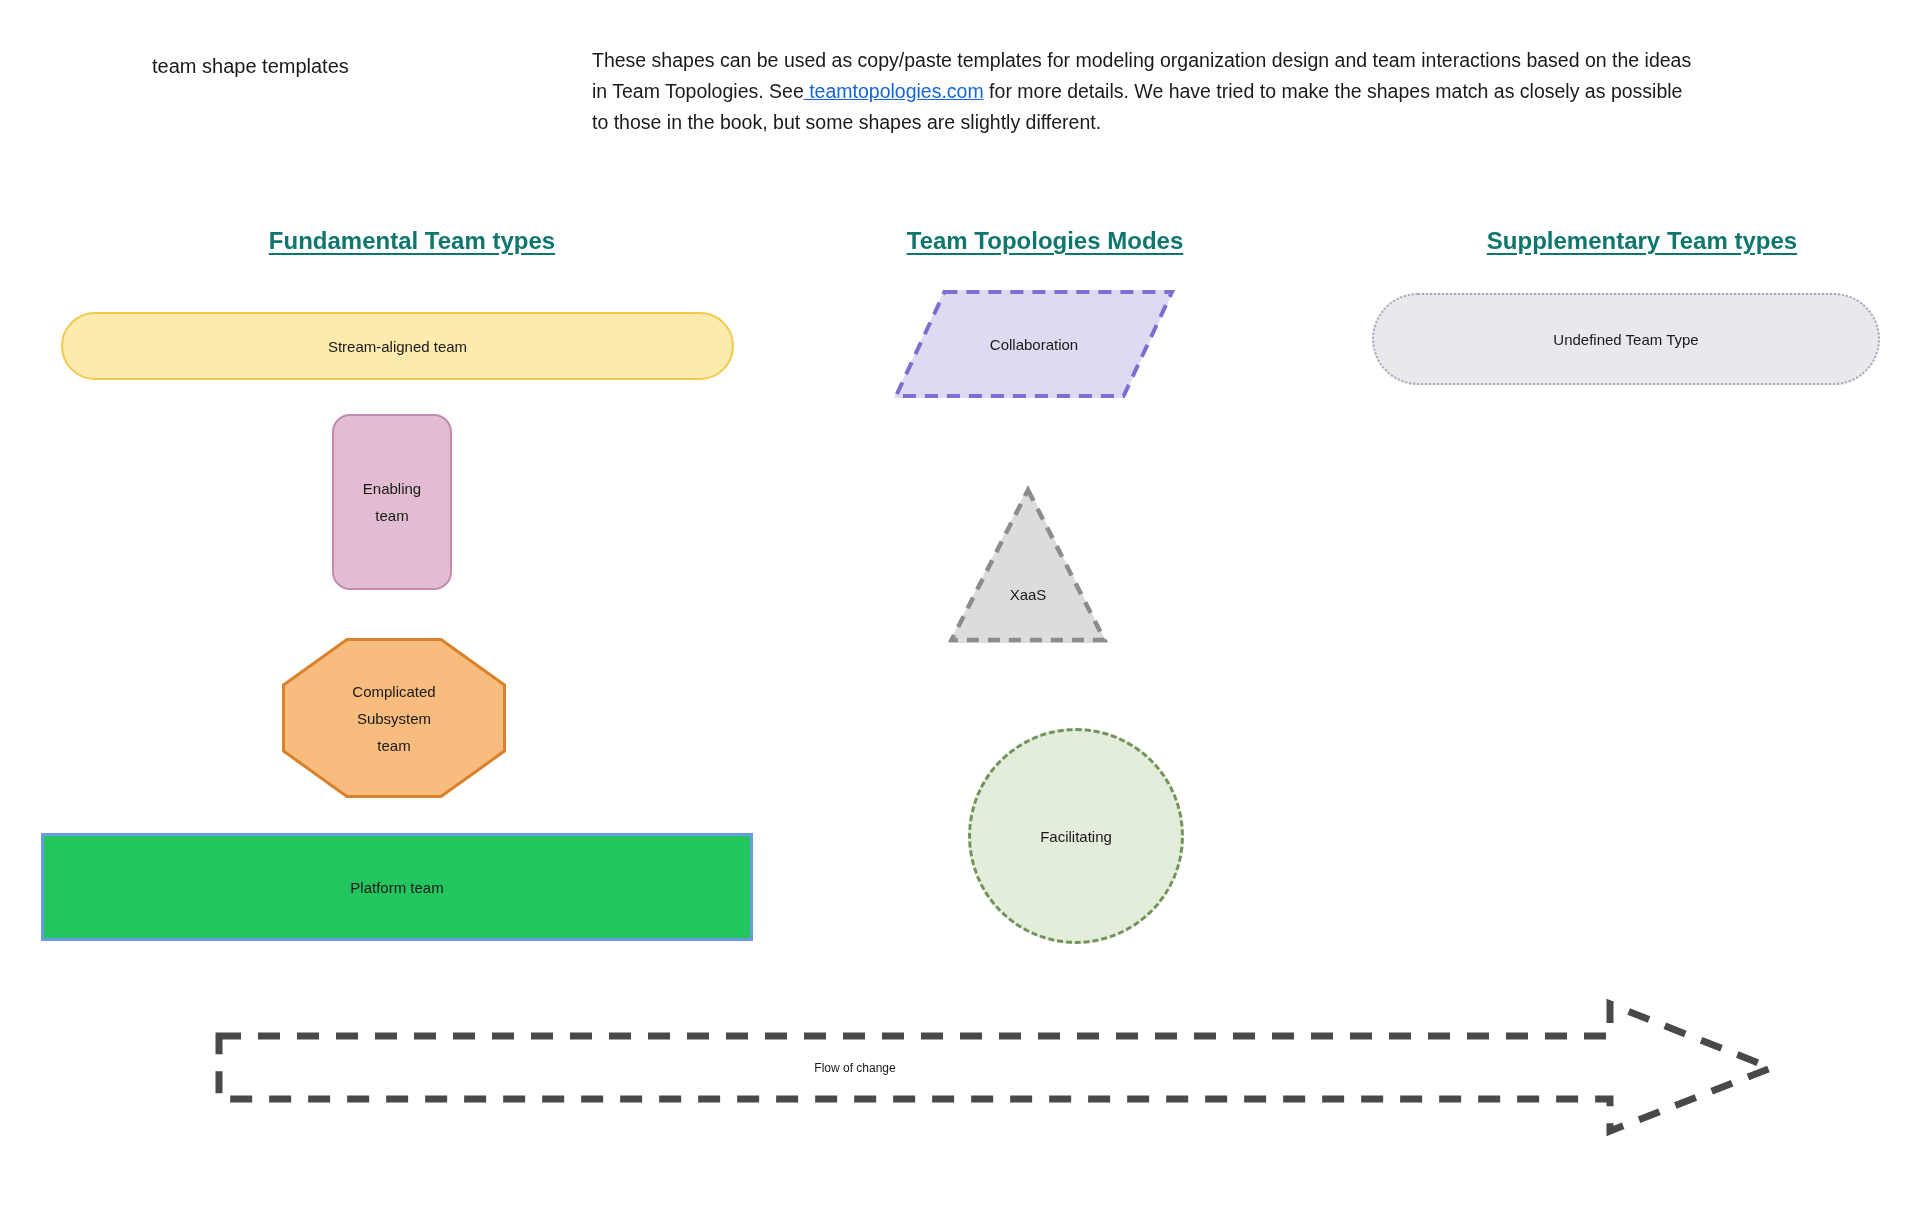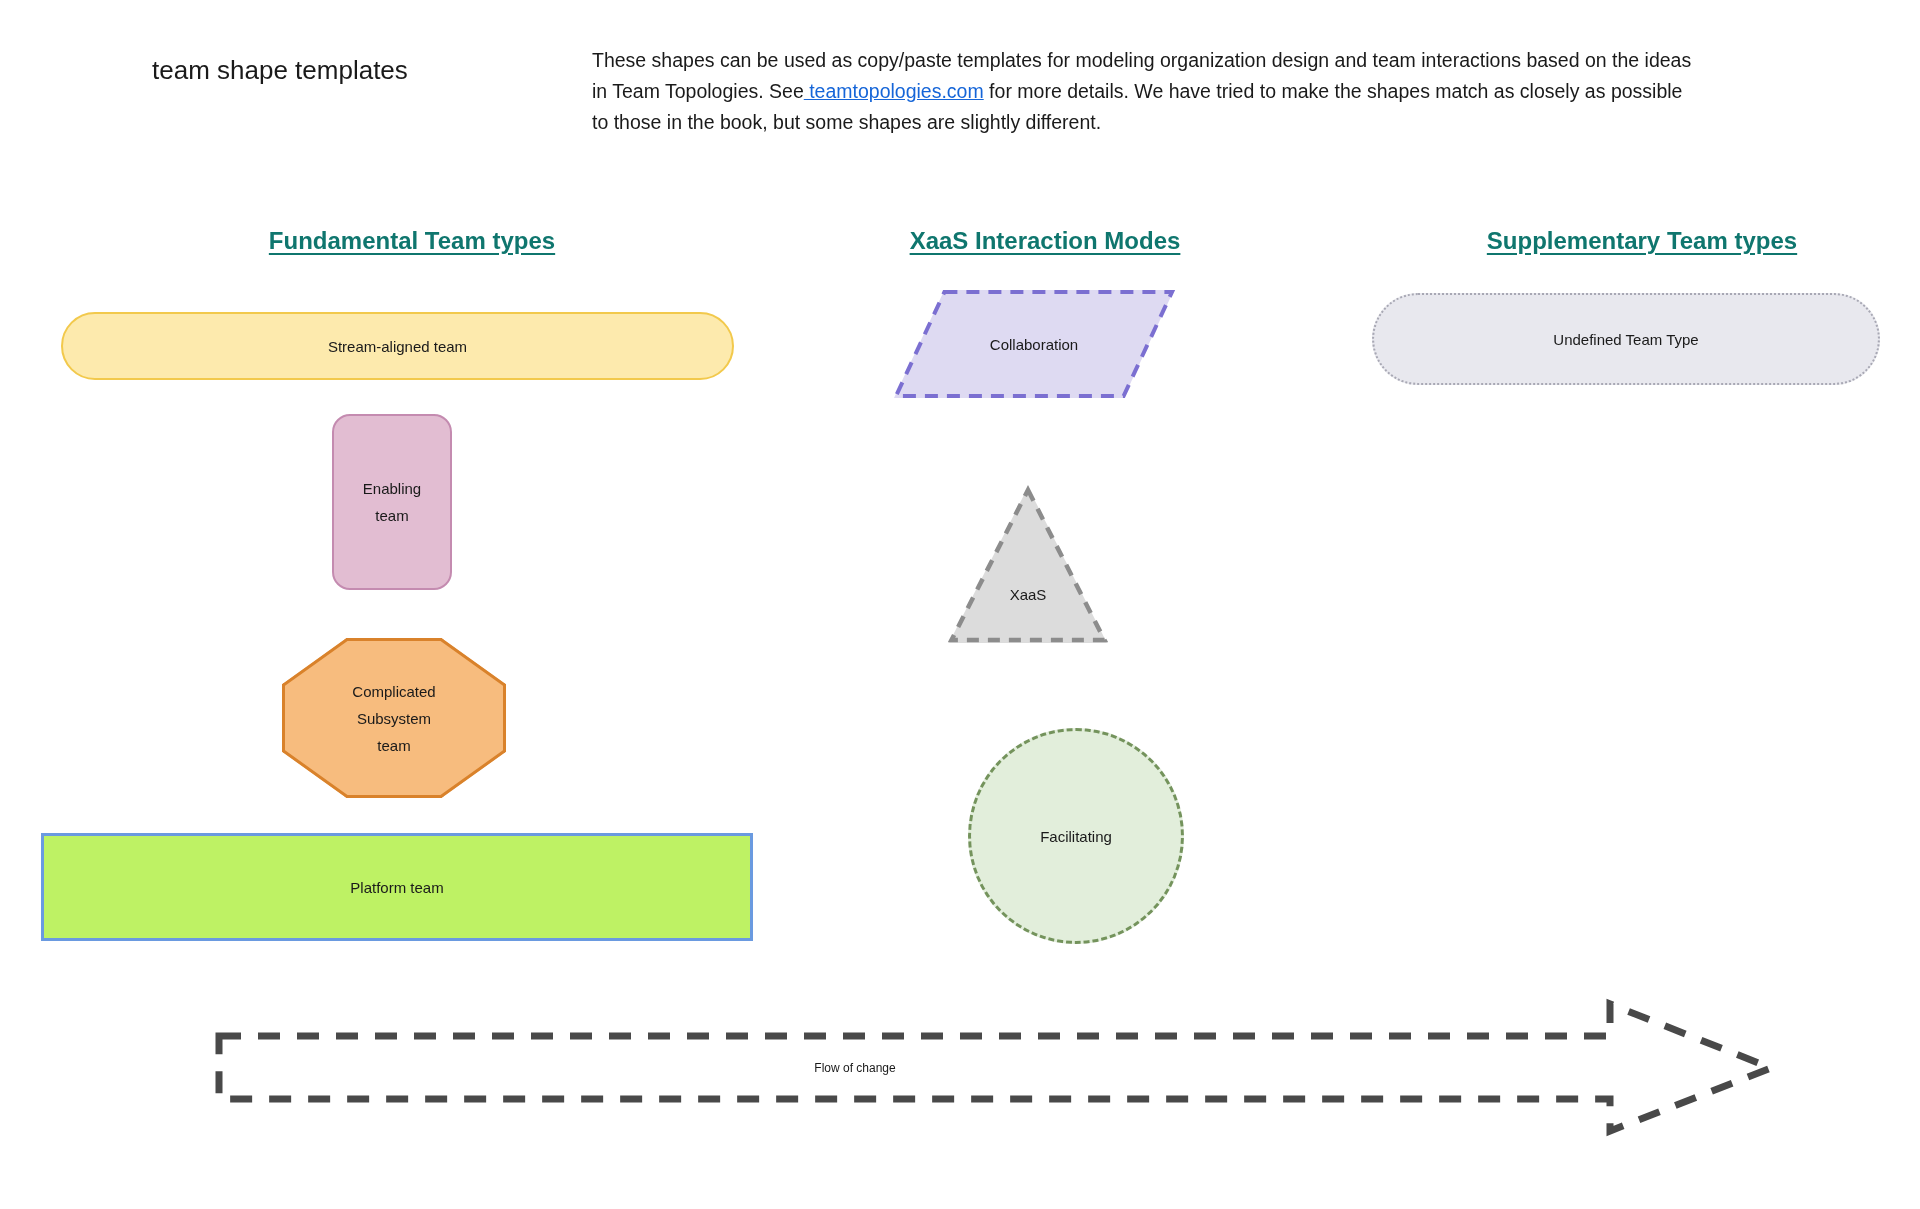--- a/index.html
+++ b/index.html
@@ -26,21 +26,21 @@
     width: 400px;
   }
   #header-title {
     font-size: 24px;
     font-weight: bold;
     color: #111111;
     line-height: 1.35;
     letter-spacing: 0.1px;
   }
   #header-subtitle {
-    font-size: 26px;
+    font-size: 20px;
     font-weight: normal;
     color: #1a1a1a;
     line-height: 1.4;
     margin-top: 2px;
   }
 
   #header-description {
     position: absolute;
     left: 592px;
     top: 45px;
@@ -133,21 +133,21 @@
     inset: 0;
     pointer-events: none;
   }
   #shape-complicated-subsystem .shape-label { position: relative; z-index: 2; }
 
   #shape-platform {
     left: 41px;
     top: 833px;
     width: 712px;
     height: 108px;
-    background: #bef264;
+    background: #22c55e;
     border: 3px solid #6a9ae0;
   }
 
   
   #shape-collaboration {
     left: 894px;
     top: 290px;
     width: 280px;
     height: 108px;
   }
@@ -237,21 +237,21 @@
 </head>
 <body>
 
 <div id="header-title-block">
   <div id="header-subtitle">team shape templates</div>
 </div>
 
 <div id="header-description"><span>These shapes can be used as copy/paste templates for modeling organization design and team interactions based on the ideas in Team Topologies. See</span><a class="desc-link"> teamtopologies.com</a><span> for more details. We have tried to make the shapes match as closely as possible to those in the book, but some shapes are slightly different.</span></div>
 
 <div class="column-heading" id="heading-fundamental">Fundamental Team types</div>
-<div class="column-heading" id="heading-interaction">XaaS Interaction Modes</div>
+<div class="column-heading" id="heading-interaction">Team Topologies Modes</div>
 <div class="column-heading" id="heading-supplementary">Supplementary Team types</div>
 
 <div class="shape" id="shape-stream-aligned">
   <span class="shape-label">Stream-aligned team</span>
 </div>
 
 <div class="shape" id="shape-enabling">
   <span class="shape-label">Enabling
 team</span>
 </div>

